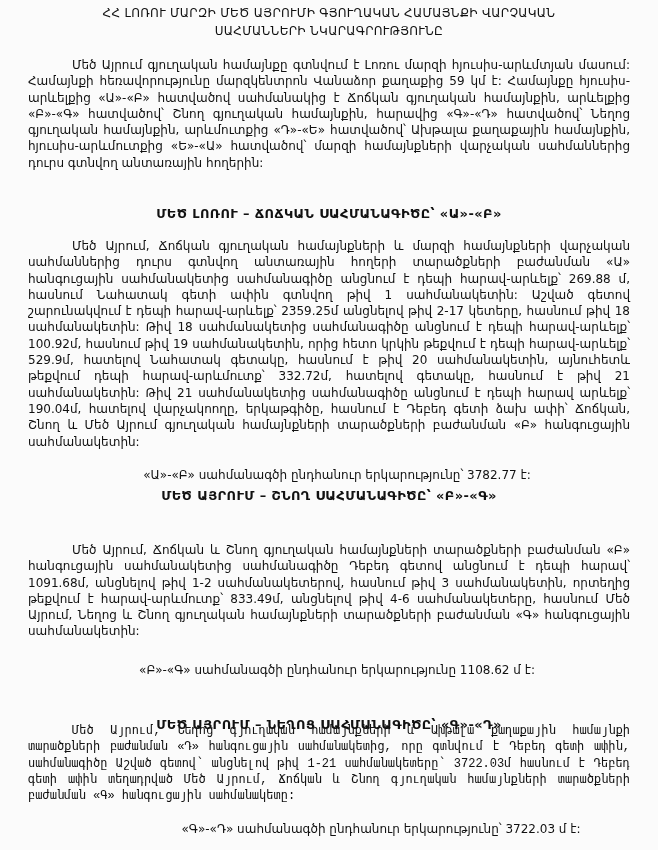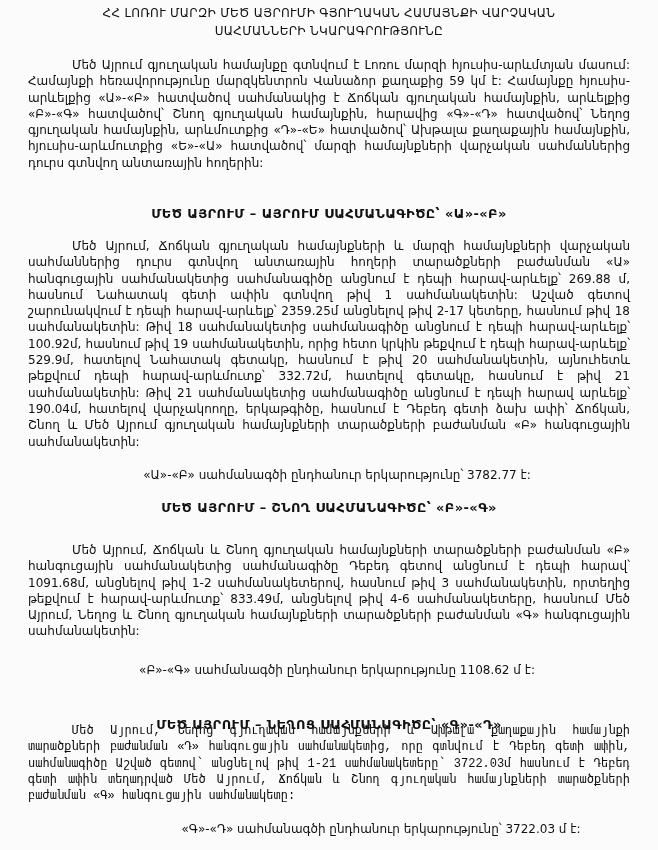--- a/index.html
+++ b/index.html
@@ -31,25 +31,25 @@
 </head>
 <body>
 
 <div class="page">
 
   <div class="title" style="top:22px;">ՍԱՀՄԱՆՆԵՐԻ ՆԿԱՐԱԳՐՈՒԹՅՈՒՆԸ</div>
   <div class="title" style="top:4px;">ՀՀ ԼՈՌՈՒ ՄԱՐԶԻ ՄԵԾ ԱՅՐՈՒՄԻ ԳՅՈՒՂԱԿԱՆ ՀԱՄԱՅՆՔԻ ՎԱՐՉԱԿԱՆ</div>
 
   <div class="pp" style="top:57px;">Մեծ Այրում գյուղական համայնքը գտնվում է Լոռու մարզի հյուսիս-արևմտյան մասում: Համայնքի հեռավորությունը մարզկենտրոն Վանաձոր քաղաքից 59 կմ է: Համայնքը հյուսիս-արևելքից «Ա»-«Բ» հատվածով սահմանակից է Ճոճկան գյուղական համայնքին, արևելքից «Բ»-«Գ» հատվածով՝ Շնող գյուղական համայնքին, հարավից «Գ»-«Դ» հատվածով՝ Նեղոց գյուղական համայնքին, արևմուտքից «Դ»-«Ե» հատվածով՝ Ախթալա քաղաքային համայնքին, հյուսիս-արևմուտքից «Ե»-«Ա» հատվածով՝ մարզի համայնքների վարչական սահմաններից դուրս գտնվող անտառային հողերին:</div>
 
-  <div class="heading" style="top:206px;">ՄԵԾ ԱՅՐՈՒՄ – ԱՅՐՈՒՄ ՍԱՀՄԱՆԱԳԻԾԸ՝ «Ա»-«Բ»</div>
+  <div class="heading" style="top:206px;">ՄԵԾ ԼՈՌՈՒ – ՃՈՃԿԱՆ ՍԱՀՄԱՆԱԳԻԾԸ՝ «Ա»-«Բ»</div>
   <div class="pp" style="top:238px;">Մեծ Այրում, Ճոճկան գյուղական համայնքների և մարզի համայնքների վարչական սահմաններից դուրս գտնվող անտառային հողերի տարածքների բաժանման «Ա» հանգուցային սահմանակետից սահմանագիծը անցնում է դեպի հարավ-արևելք՝ 269.88 մ, հասնում Նահատակ գետի ափին գտնվող թիվ 1 սահմանակետին: Աշված գետով շարունակվում է դեպի հարավ-արևելք՝ 2359.25մ անցնելով թիվ 2-17 կետերը, հասնում թիվ 18 սահմանակետին: Թիվ 18 սահմանակետից սահմանագիծը անցնում է դեպի հարավ-արևելք՝ 100.92մ, հասնում թիվ 19 սահմանակետին, որից հետո կրկին թեքվում է դեպի հարավ-արևելք՝ 529.9մ, հատելով Նահատակ գետակը, հասնում է թիվ 20 սահմանակետին, այնուհետև թեքվում դեպի հարավ-արևմուտք՝ 332.72մ, հատելով գետակը, հասնում է թիվ 21 սահմանակետին: Թիվ 21 սահմանակետից սահմանագիծը անցնում է դեպի հարավ արևելք՝ 190.04մ, հատելով վարչակոողը, երկաթգիծը, հասնում է Դեբեդ գետի ձախ ափի՝ Ճոճկան, Շնող և Մեծ Այրում գյուղական համայնքների տարածքների բաժանման «Բ» հանգուցային սահմանակետին:</div>
   <div class="total" style="top:468px;">«Ա»-«Բ» սահմանագծի ընդհանուր երկարությունը՝ 3782.77 է:</div>
 
-  <div class="heading" style="top:500px;">ՄԵԾ ԱՅՐՈՒՄ – ՇՆՈՂ ՍԱՀՄԱՆԱԳԻԾԸ՝ «Բ»-«Գ»</div>
+  <div class="heading" style="top:488px;">ՄԵԾ ԱՅՐՈՒՄ – ՇՆՈՂ ՍԱՀՄԱՆԱԳԻԾԸ՝ «Բ»-«Գ»</div>
   <div class="pp" style="top:542px;">Մեծ Այրում, Ճոճկան և Շնող գյուղական համայնքների տարածքների բաժանման «Բ» հանգուցային սահմանակետից սահմանագիծը Դեբեդ գետով անցնում է դեպի հարավ՝ 1091.68մ, անցնելով թիվ 1-2 սահմանակետերով, հասնում թիվ 3 սահմանակետին, որտեղից թեքվում է հարավ-արևմուտք՝ 833.49մ, անցնելով թիվ 4-6 սահմանակետերը, հասնում Մեծ Այրում, Նեղոց և Շնող գյուղական համայնքների տարածքների բաժանման «Գ» հանգուցային սահմանակետին:</div>
   <div class="total" style="top:663px;">«Բ»-«Գ» սահմանագծի ընդհանուր երկարությունը 1108.62 մ է:</div>
 
   <div class="heading" style="top:717px;">ՄԵԾ ԱՅՐՈՒՄ – ՆԵՂՈՑ ՍԱՀՄԱՆԱԳԻԾԸ՝ «Գ»-«Դ»</div>
   <div class="pp" style="top:723px;font-family:Liberation Mono, monospace;">Մեծ Այրում, Նեղոց գյուղական համայնքների և Ախթալա քաղաքային համայնքի տարածքների բաժանման «Դ» հանգուցային սահմանակետից, որը գտնվում է Դեբեդ գետի ափին, սահմանագիծը Աշված գետով՝ անցնելով թիվ 1-21 սահմանակետերը՝ 3722.03մ հասնում է Դեբեդ գետի ափին տեղադրված Մեծ Այրում, Ճոճկան և Շնող գյուղական համայնքների տարածքների բաժանման «Գ» հանգուցային սահմանակետը:</div>
   <div class="total" style="top:822px;padding-left:44px;">«Գ»-«Դ» սահմանագծի ընդհանուր երկարությունը՝ 3722.03 մ է:</div>
 
 </div>
 
 </body></html>

